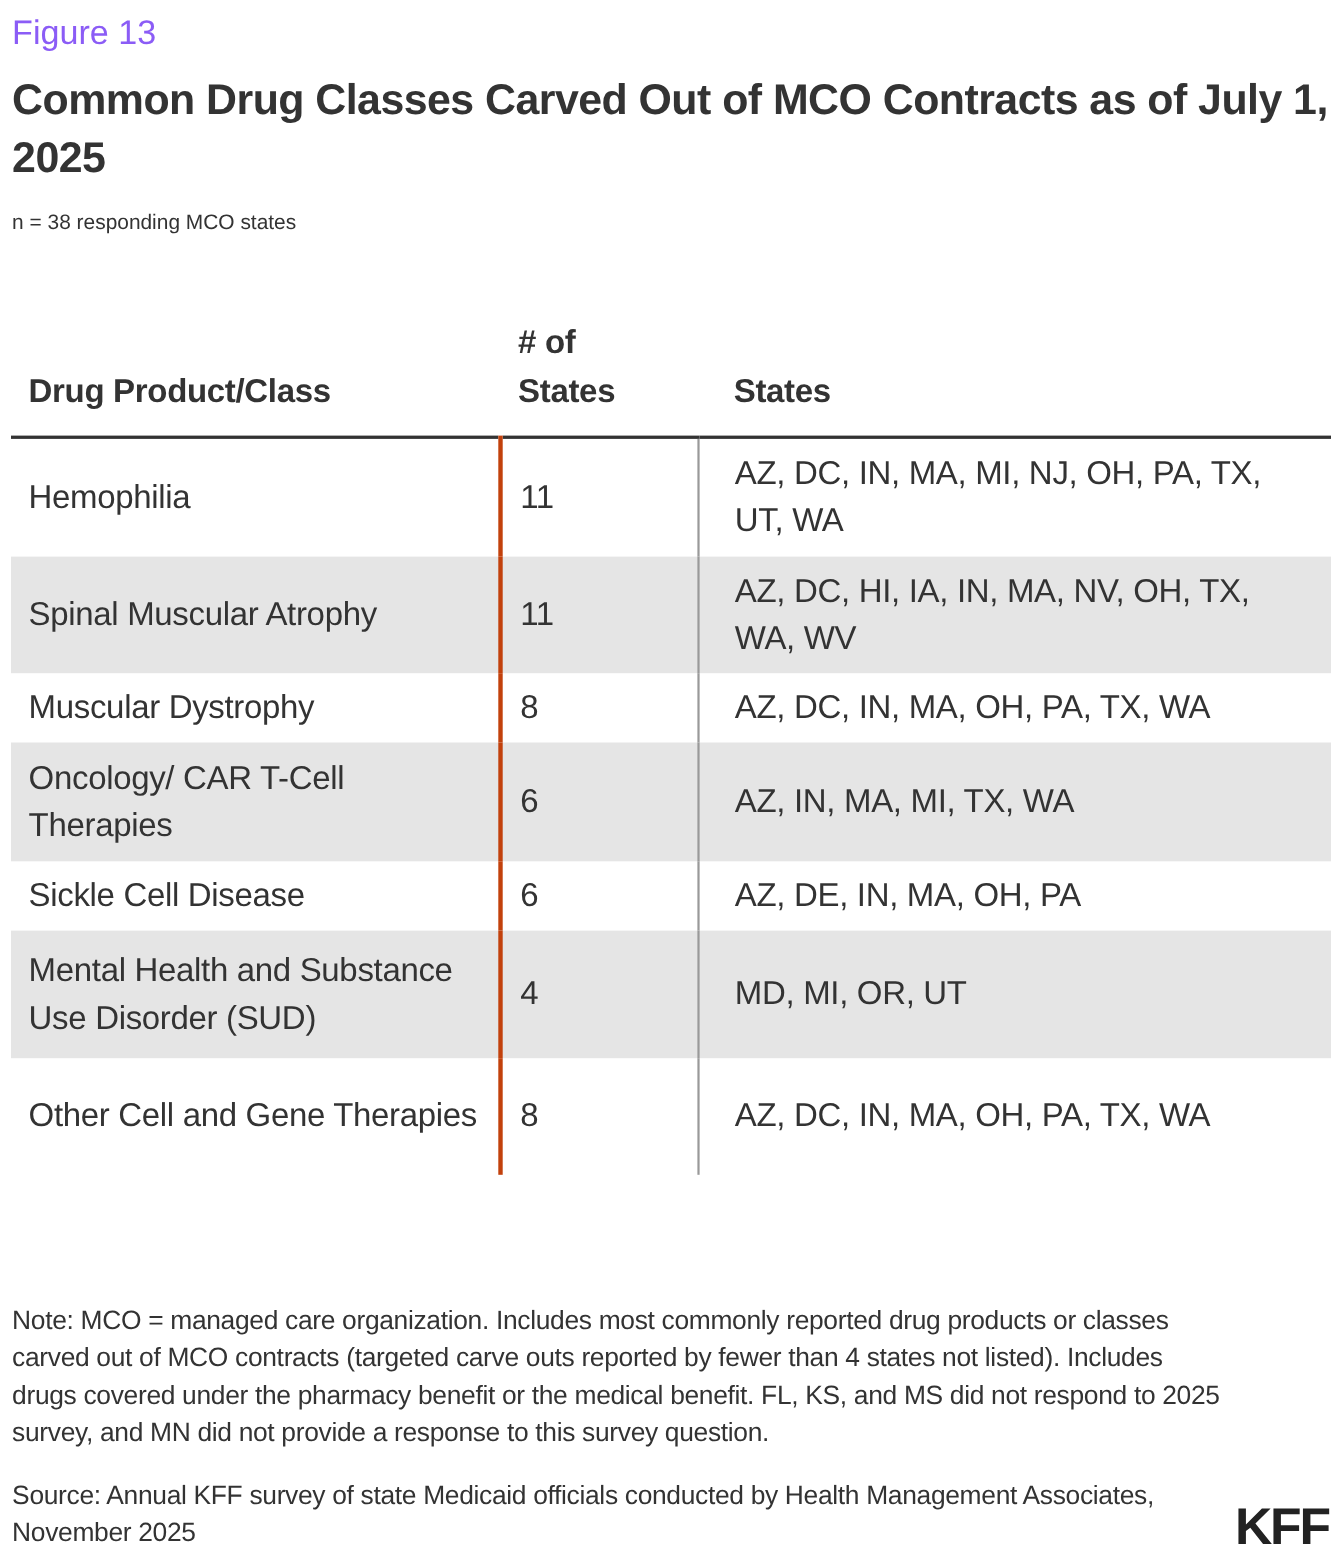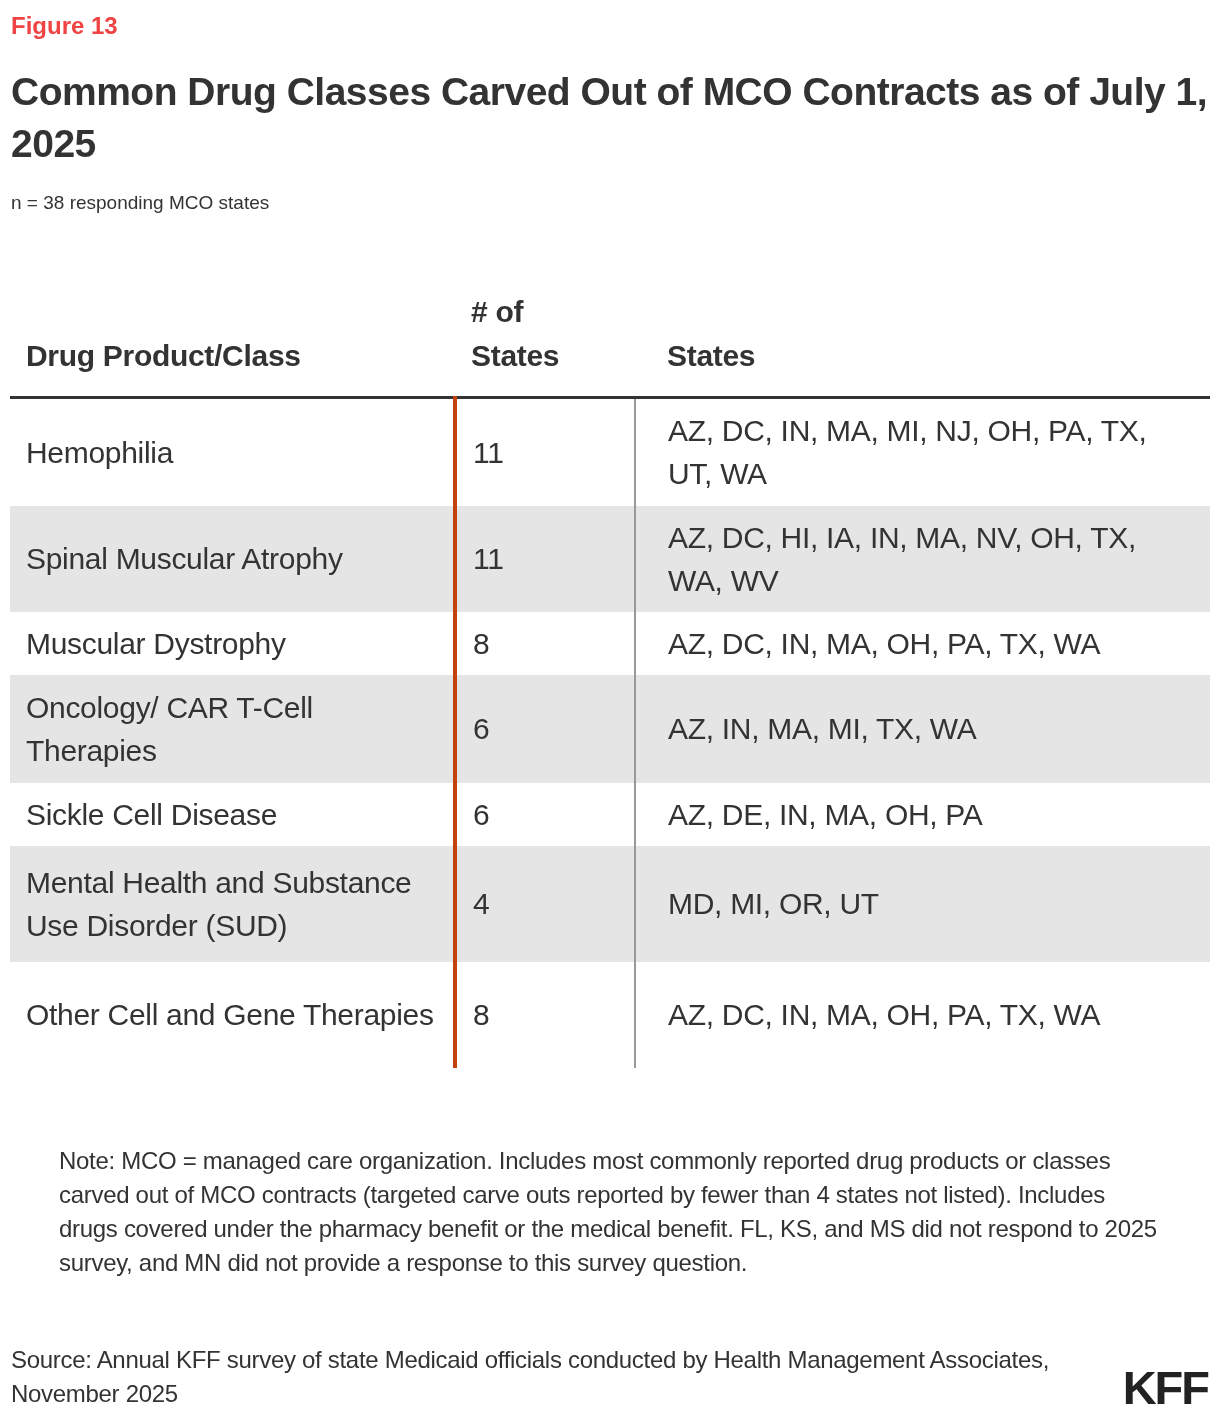--- a/index.html
+++ b/index.html
@@ -5,21 +5,21 @@
     * { box-sizing: border-box; margin: 0; padding: 0; }
     html, body { width: 1220px; height: 1420px; background: #ffffff; }
     body {
       font-family: "Liberation Sans", "DejaVu Sans", sans-serif;
       color: #333333;
       position: relative;
       overflow: hidden;
     }
     .figure-label {
       position: absolute; left: 11px; top: 12px;
-      font-size: 24px; color: #ef4444; font-weight: bold;
+      font-size: 31px; color: #8b5cf6;
     }
     .title {
       position: absolute; left: 11px; top: 66px; width: 1200px;
       font-size: 39px; font-weight: bold; line-height: 52px; color: #333;
       letter-spacing: -0.5px;
     }
     .subtitle {
       position: absolute; left: 11px; top: 192px;
       font-size: 19px; color: #333;
     }
@@ -42,24 +42,23 @@
       letter-spacing: -0.3px;
     }
     table.data td.cls { width: 445px; }
     table.data td.num {
       width: 180px; padding-right: 32px;
       border-left: 4px solid #c2410c; border-right: 2px solid #999;
     }
     table.data td.st { padding-left: 32px; }
     table.data tr.shaded td { background: #e5e5e5; }
     .note {
-      position: absolute; left: 11px; top: 1144px; width: 1110px;
+      position: absolute; left: 11px; top: 1184px; width: 1110px;
       font-size: 24px; line-height: 34px; color: #333;
       letter-spacing: -0.3px;
-      margin-left: 48px;
     }
     .source {
       position: absolute; left: 11px; top: 1343px; width: 1080px;
       font-size: 24px; line-height: 34px; color: #333;
       letter-spacing: -0.3px;
     }
     .logo {
       position: absolute; right: 12px; top: 1366px;
       font-size: 47px; font-weight: bold; color: #222;
       letter-spacing: -2px; line-height: 44px;

